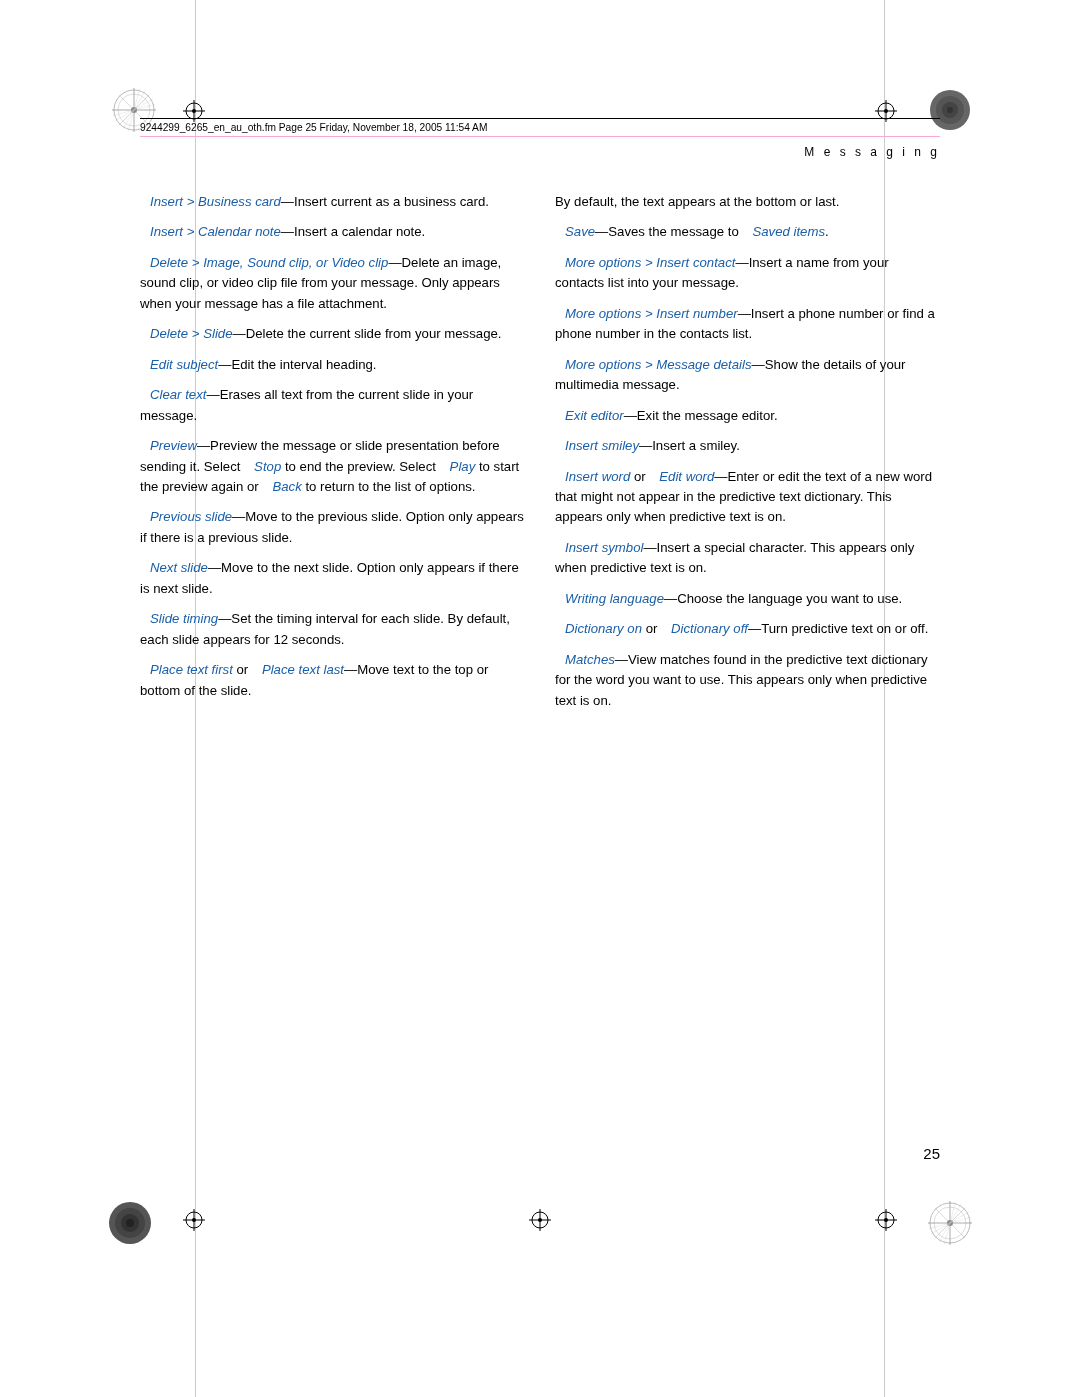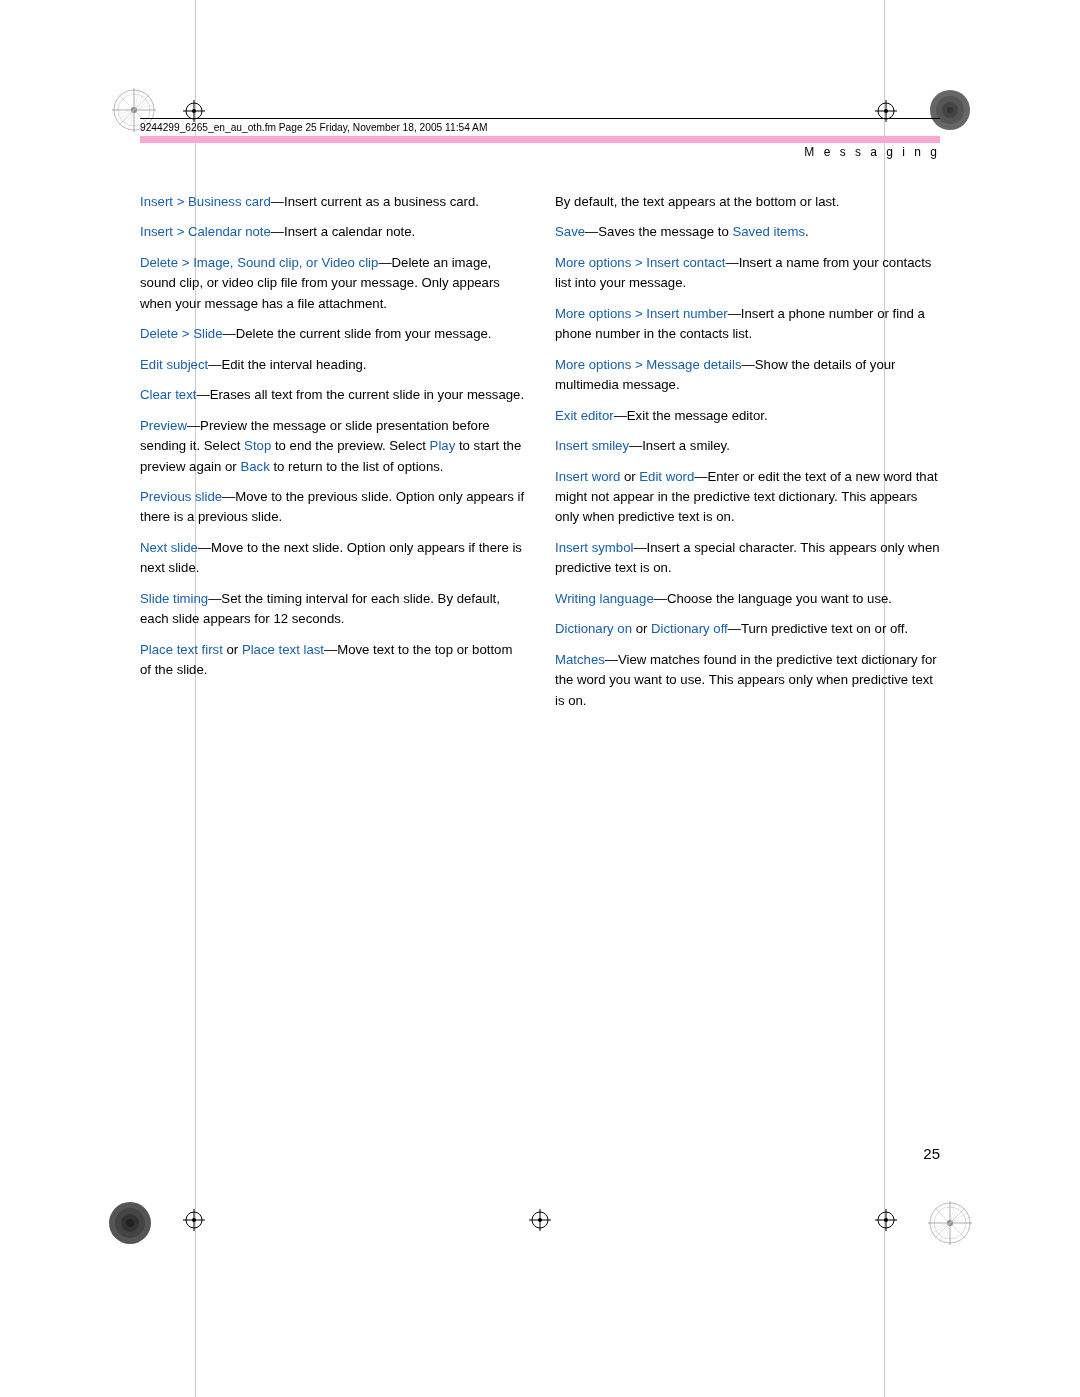--- a/index.html
+++ b/index.html
@@ -21,21 +21,21 @@
       position: relative;
     }
 
     
     .header-bar {
       position: absolute;
       top: 118px;
       left: 140px;
       right: 140px;
       border-top: 1px solid #000;
-      border-bottom: 7px solid #f9a8d4;
+      border-bottom: 1px solid #f9a8d4;
       padding: 3px 0;
       font-size: 10.5px;
       font-family: Arial, sans-serif;
       display: flex;
       align-items: center;
       text-align: center;
     }
 
     .header-bar-text {
       font-size: 10.2px;
@@ -72,20 +72,22 @@
       line-height: 1.55;
       font-family: Arial, sans-serif;
     }
 
     .entry {
       margin-bottom: 10px;
     }
 
     .link {
       color: #1a5fa8;
+      font-style: italic;
+      margin-left: 10px;
     }
 
     
     .page-number {
       position: absolute;
       bottom: 235px;
       right: 140px;
       font-family: Arial, sans-serif;
       font-size: 15px;
       color: #000;

